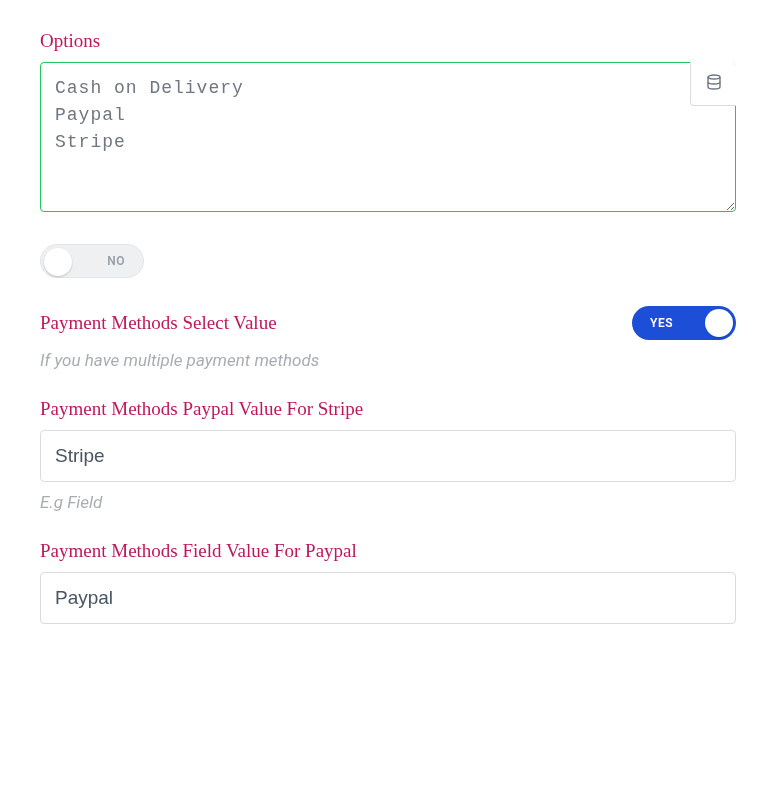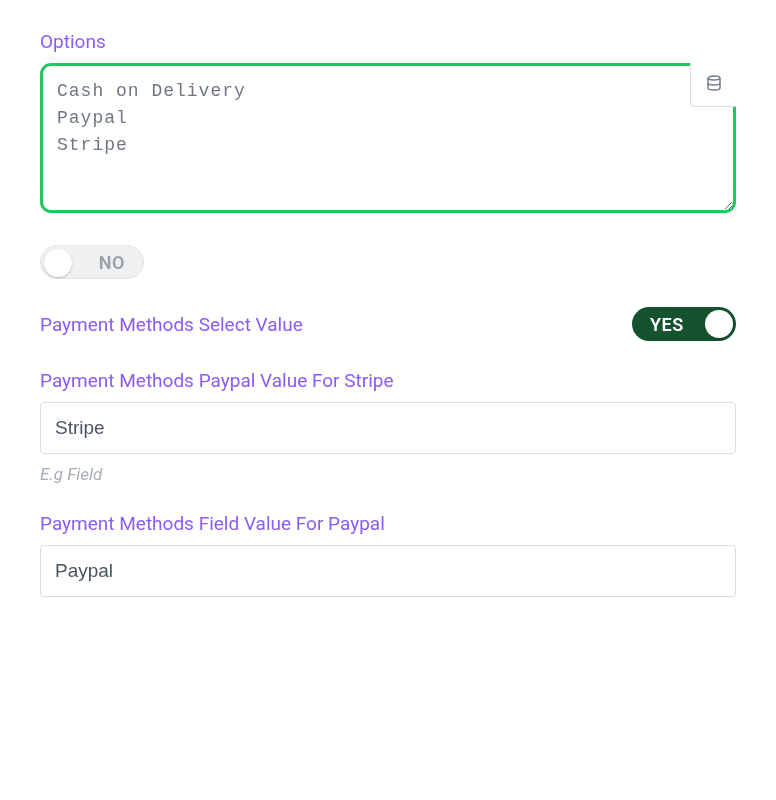--- a/index.html
+++ b/index.html
@@ -7,43 +7,44 @@
     margin: 0;
     padding: 30px 40px;
     font-family: -apple-system, BlinkMacSystemFont, "Segoe UI", Roboto, Helvetica, Arial, sans-serif;
     color: #485562;
     background: #fff;
     width: 776px;
   }
   .field { margin-bottom: 28px; }
   .label {
     font-size: 19px;
-    color: #8b5cf6;
+    color: #be185d;
     margin-bottom: 10px;
     display: block;
+    font-family: Liberation Serif, serif;
   }
   .row {
     display: flex;
     align-items: center;
     justify-content: space-between;
   }
   .helper {
     font-size: 17px;
     font-style: italic;
     color: #a8adb3;
     margin-top: 10px;
   }
   .textarea-wrap {
     position: relative;
   }
   textarea.options {
     width: 100%;
     height: 150px;
-    border: 3px solid #22c55e;
-    border-radius: 11px;
+    border: 1px solid #22c55e;
+    border-radius: 4px;
     padding: 12px 50px 24px 14px;
     font-family: "Courier New", Courier, monospace;
     font-size: 18px;
     letter-spacing: 1px;
     color: #707780;
     resize: both;
     line-height: 1.5;
   }
   .db-btn {
     position: absolute;
@@ -76,34 +77,34 @@
   .toggle .knob {
     width: 28px;
     height: 28px;
     border-radius: 50%;
     background: #fff;
     position: absolute;
     top: 3px;
     box-shadow: 0 1px 2px rgba(0,0,0,.2);
   }
   .toggle .text {
-    font-size: 18px;
+    font-size: 12px;
     font-weight: 600;
     letter-spacing: 0.5px;
     position: absolute;
     width: 100%;
   }
   .toggle.off {
     background: #eef0f2;
     border: 1px solid #e2e5e8;
   }
   .toggle.off .knob { left: 3px; }
   .toggle.off .text { color: #98a1ab; right: 0; text-align: right; padding-right: 18px; }
   .toggle.on {
-    background: #14532d;
+    background: #1d4ed8;
   }
   .toggle.on .knob { right: 3px; }
   .toggle.on .text { color: #fff; left: 0; text-align: left; padding-left: 18px; }
   input.text-input {
     width: 100%;
     height: 52px;
     border: 1px solid #d9dde1;
     border-radius: 4px;
     padding: 0 14px;
     font-size: 19px;
@@ -141,20 +142,21 @@
 </div>
 
 <div class="field">
   <div class="row">
     <span class="label" style="margin-bottom:0">Payment Methods Select Value</span>
     <div class="toggle on">
       <span class="text">YES</span>
       <span class="knob"></span>
     </div>
   </div>
+  <div class="helper">If you have multiple payment methods</div>
 </div>
 
 <div class="field">
   <span class="label">Payment Methods Paypal Value For Stripe</span>
   <input type="text" class="text-input" value="Stripe" style="">
   <div class="helper">E.g Field</div>
 </div>
 
 <div class="field" style="margin-bottom:3px">
   <span class="label">Payment Methods Field Value For Paypal</span>

